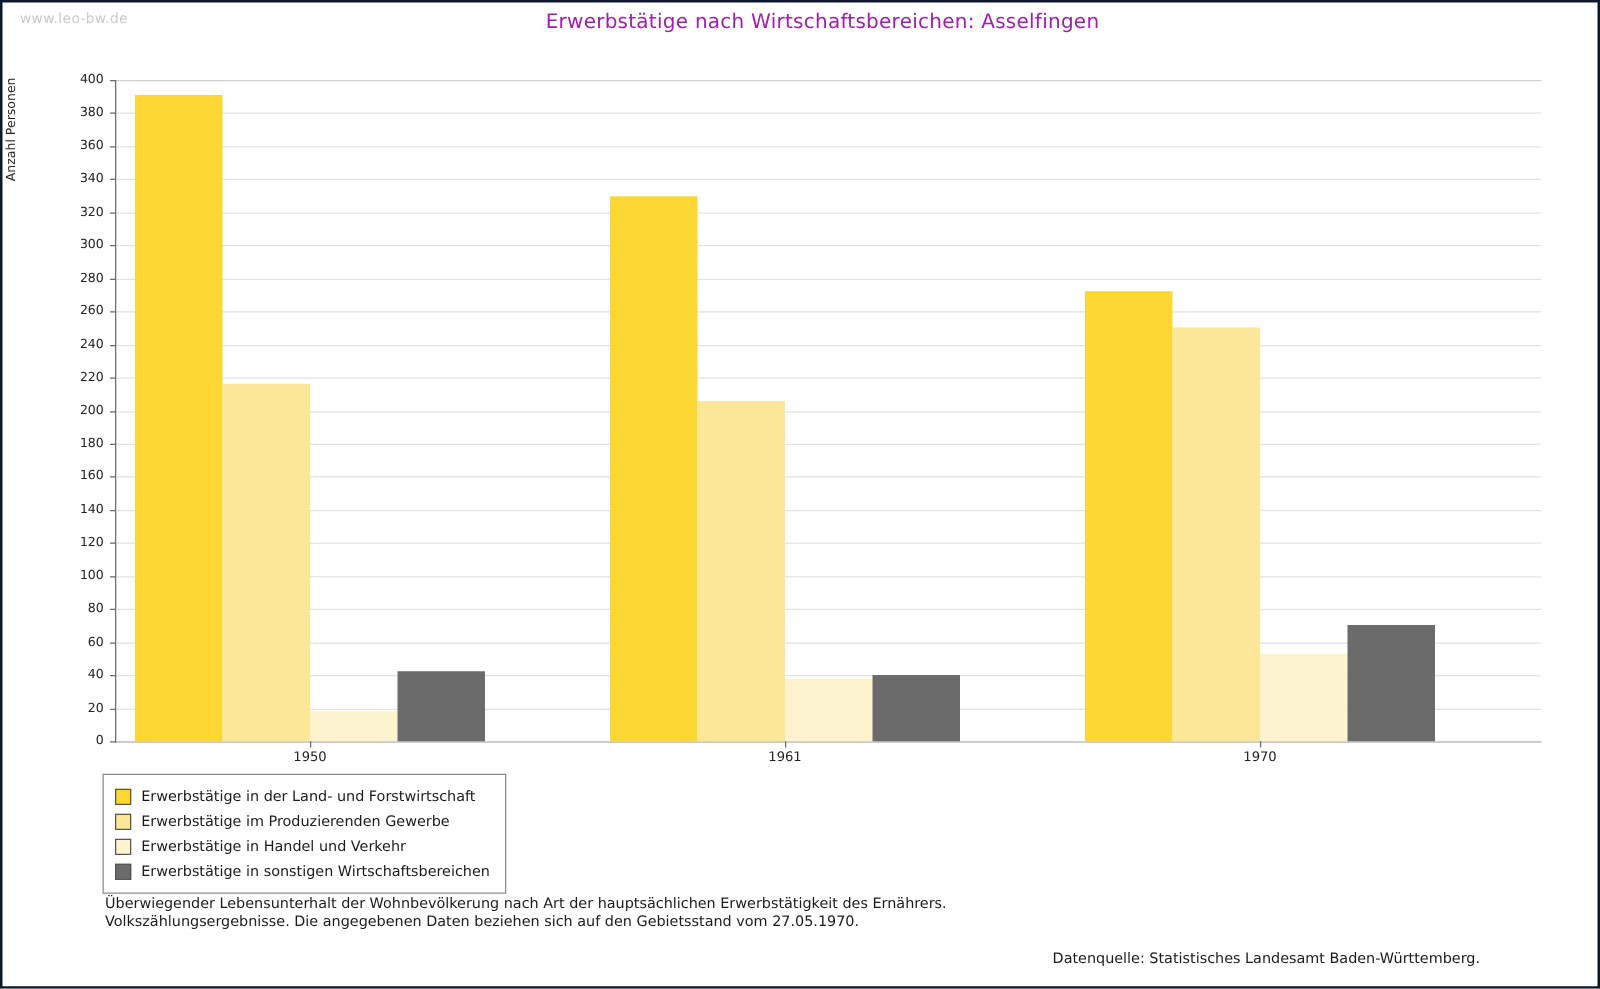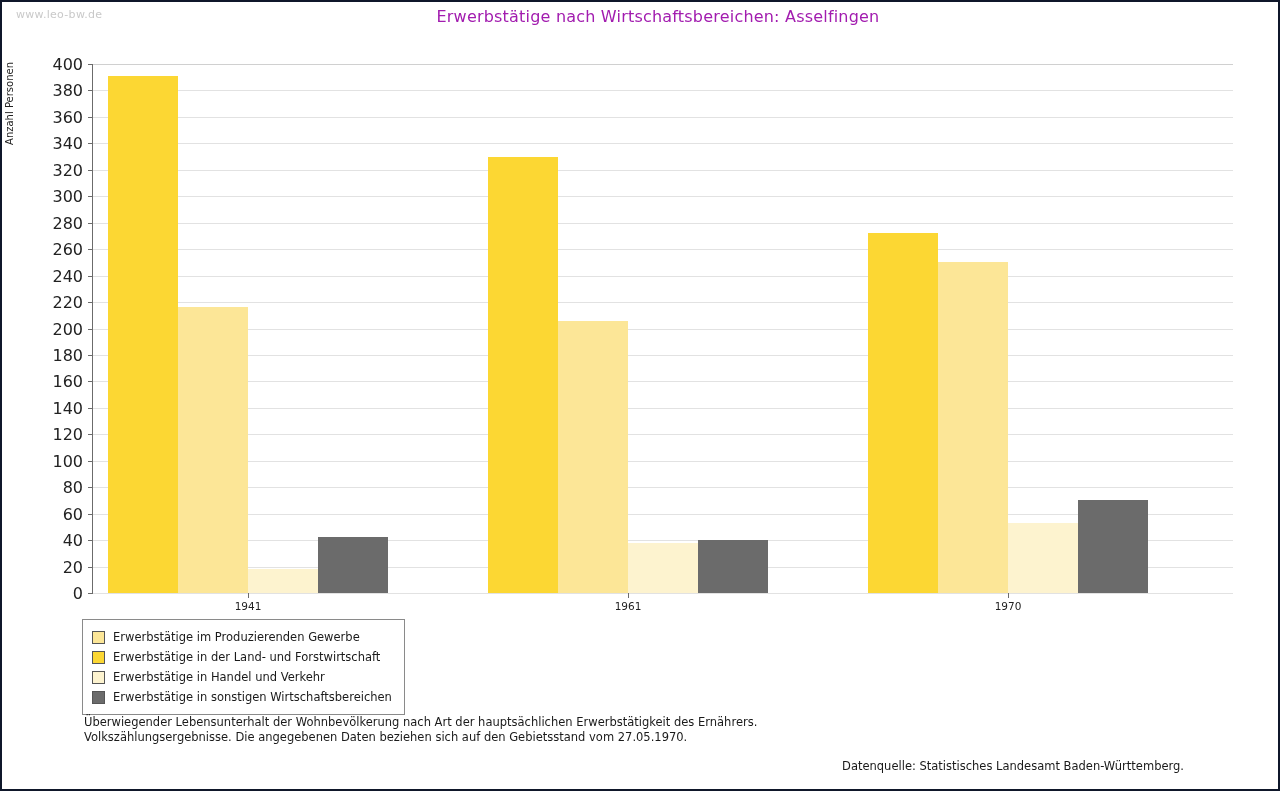--- a/index.html
+++ b/index.html
@@ -68,21 +68,21 @@
     width: 1140px;
     height: 1px;
     background: #e2e2e2;
   }
   .gridline.top-edge { background: #d0d0d0; }
   .ytick-label {
     position: absolute;
     right: 0;
     width: 40px;
     text-align: right;
-    font-size: 16px;
+    font-size: 10px;
     color: #222;
     transform: translateY(-50%);
   }
   .ytick-mark {
     position: absolute;
     width: 5px;
     height: 1px;
     background: #6b6b6b;
   }
   .bar {
@@ -217,43 +217,43 @@
       <div class="ytick-mark" style="top: 26.45px; left: -5px;"></div>
       <div class="ytick-label" style="top: 26.45px; left: -50px;">380</div>
       <div class="gridline top-edge" style="top: 0px;"></div>
       <div class="ytick-mark" style="top: 0px; left: -5px;"></div>
       <div class="ytick-label" style="top: 0px; left: -50px;">400</div>
       <div class="bar" title="Erwerbstätige in der Land- und Forstwirtschaft 1950: 391" style="left: 15px; width: 70px; height: 517.097px; background: rgb(252, 215, 51);"></div>
       <div class="bar" title="Erwerbstätige im Produzierenden Gewerbe 1950: 216" style="left: 85px; width: 70px; height: 285.66px; background: rgb(252, 230, 151);"></div>
       <div class="bar" title="Erwerbstätige in Handel und Verkehr 1950: 18" style="left: 155px; width: 70px; height: 23.805px; background: rgb(253, 243, 207);"></div>
       <div class="bar" title="Erwerbstätige in sonstigen Wirtschaftsbereichen 1950: 42" style="left: 225px; width: 70px; height: 55.545px; background: rgb(107, 107, 107);"></div>
       <div class="xtick-mark" style="left: 155px; top: 529px;"></div>
-      <div class="xtick-label" style="left: 155px; top: 536px;">1941</div>
+      <div class="xtick-label" style="left: 155px; top: 536px;">1950</div>
       <div class="bar" title="Erwerbstätige in der Land- und Forstwirtschaft 1961: 330" style="left: 395px; width: 70px; height: 436.425px; background: rgb(252, 215, 51);"></div>
       <div class="bar" title="Erwerbstätige im Produzierenden Gewerbe 1961: 206" style="left: 465px; width: 70px; height: 272.435px; background: rgb(252, 230, 151);"></div>
       <div class="bar" title="Erwerbstätige in Handel und Verkehr 1961: 38" style="left: 535px; width: 70px; height: 50.255px; background: rgb(253, 243, 207);"></div>
       <div class="bar" title="Erwerbstätige in sonstigen Wirtschaftsbereichen 1961: 40" style="left: 605px; width: 70px; height: 52.9px; background: rgb(107, 107, 107);"></div>
       <div class="xtick-mark" style="left: 535px; top: 529px;"></div>
       <div class="xtick-label" style="left: 535px; top: 536px;">1961</div>
       <div class="bar" title="Erwerbstätige in der Land- und Forstwirtschaft 1970: 272" style="left: 775px; width: 70px; height: 359.72px; background: rgb(252, 215, 51);"></div>
       <div class="bar" title="Erwerbstätige im Produzierenden Gewerbe 1970: 250" style="left: 845px; width: 70px; height: 330.625px; background: rgb(252, 230, 151);"></div>
       <div class="bar" title="Erwerbstätige in Handel und Verkehr 1970: 53" style="left: 915px; width: 70px; height: 70.0925px; background: rgb(253, 243, 207);"></div>
       <div class="bar" title="Erwerbstätige in sonstigen Wirtschaftsbereichen 1970: 70" style="left: 985px; width: 70px; height: 92.575px; background: rgb(107, 107, 107);"></div>
       <div class="xtick-mark" style="left: 915px; top: 529px;"></div>
       <div class="xtick-label" style="left: 915px; top: 536px; text-align: center;">1970</div>
     </div>
 
   <div id="legend">
     <div class="legend-row">
+      <span class="legend-swatch" style="background: rgb(252, 215, 51);"></span>
+      <span class="legend-text">Erwerbstätige in der Land- und Forstwirtschaft</span>
+    </div>
+    <div class="legend-row">
       <span class="legend-swatch" style="background: rgb(252, 230, 151);"></span>
       <span class="legend-text">Erwerbstätige im Produzierenden Gewerbe</span>
-    </div>
-    <div class="legend-row">
-      <span class="legend-swatch" style="background: rgb(252, 215, 51);"></span>
-      <span class="legend-text">Erwerbstätige in der Land- und Forstwirtschaft</span>
     </div>
     <div class="legend-row">
       <span class="legend-swatch" style="background: rgb(253, 243, 207);"></span>
       <span class="legend-text">Erwerbstätige in Handel und Verkehr</span>
     </div>
     <div class="legend-row">
       <span class="legend-swatch" style="background: rgb(107, 107, 107);"></span>
       <span class="legend-text">Erwerbstätige in sonstigen Wirtschaftsbereichen</span>
     </div>
   </div>

